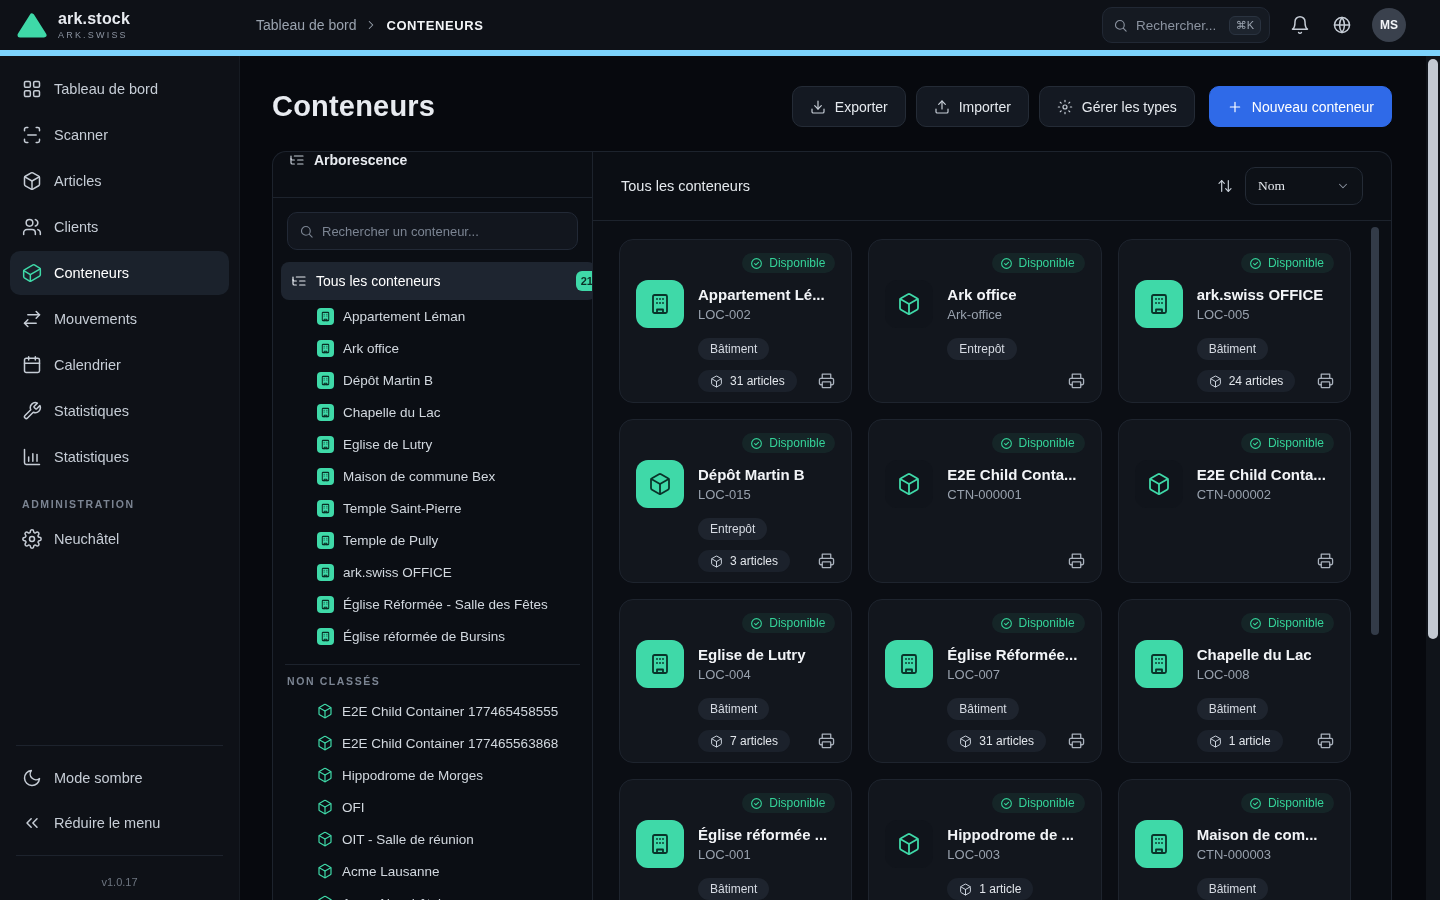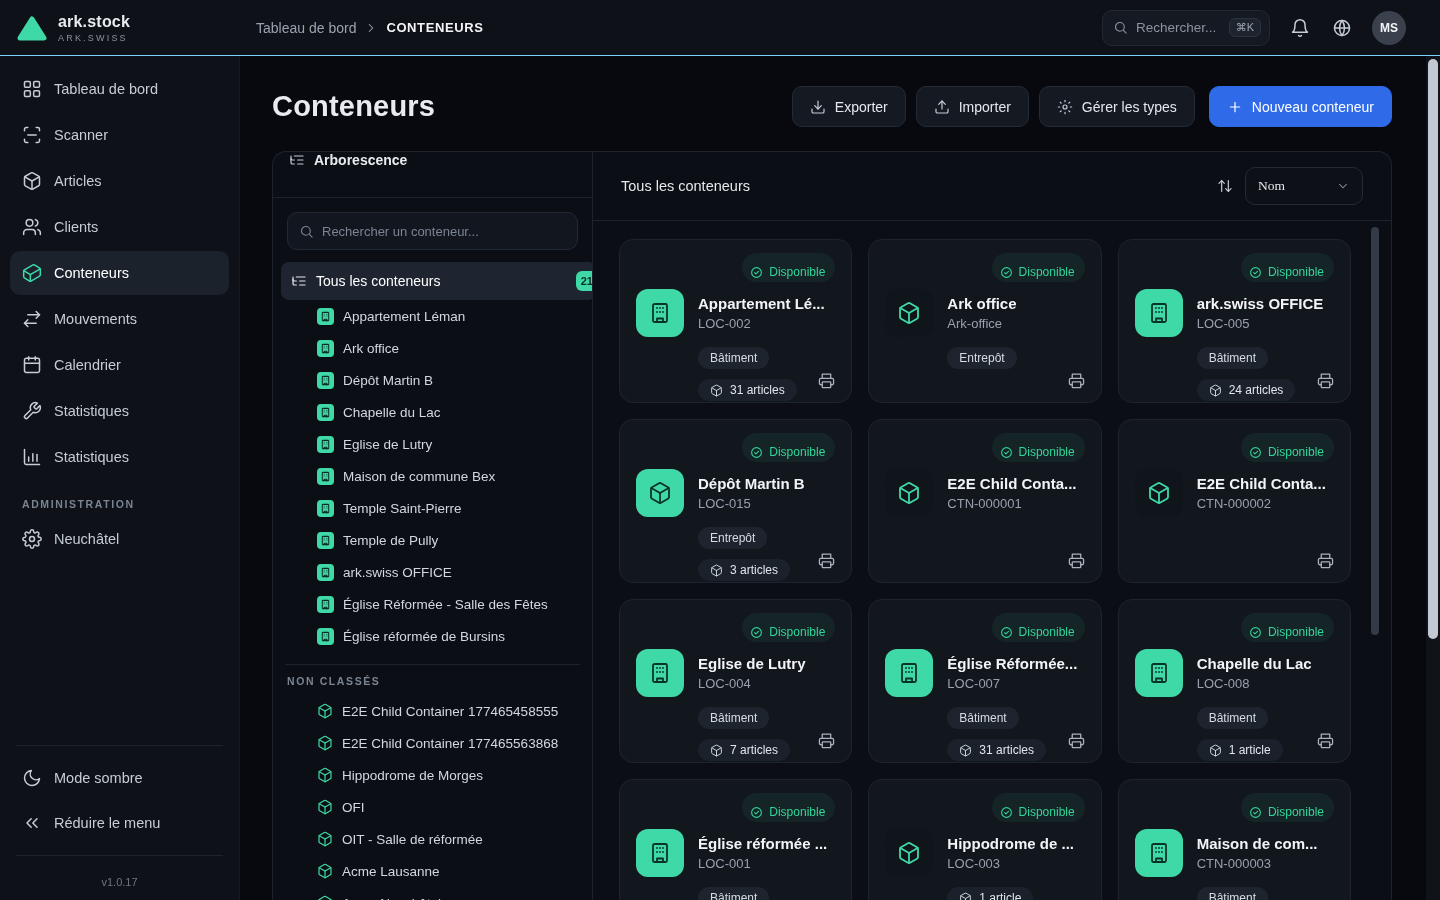--- a/index.html
+++ b/index.html
@@ -8,21 +8,21 @@
     font-family:"Liberation Sans","DejaVu Sans",sans-serif;
     background:#07090e; color:#e8ebf0;
     display:grid; grid-template-rows:56px 844px; grid-template-columns:240px 1200px;
   }
   svg { display:block; }
   .i { stroke:currentColor; fill:none; stroke-width:1.8; stroke-linecap:round; stroke-linejoin:round; }
 
   
   .topbar {
     grid-column:1/3; display:flex; align-items:center;
-    background:#0e1117; border-bottom:1px solid #7dd3fc; padding:8px 16px; position:relative; z-index:5;
+    background:#0e1117; border-bottom:6px solid #7dd3fc; padding:8px 16px; position:relative; z-index:5;
   }
   .brand { display:flex; align-items:center; gap:10px; width:224px; flex:0 0 224px; }
   .brand-name { font-size:16px; font-weight:bold; letter-spacing:.2px; }
   .brand-sub { font-size:9px; letter-spacing:2.2px; color:#8b93a0; margin-top:2px; }
   .breadcrumb { display:flex; align-items:center; gap:8px; margin-left:16px; font-size:14px; color:#9aa3af; }
   .crumb-current { color:#f2f4f7; font-weight:bold; font-size:13px; letter-spacing:.6px; }
   .topbar-right { margin-left:auto; display:flex; align-items:center; gap:18px; padding-right:18px; }
   .search-pill {
     display:flex; align-items:center; gap:8px; width:168px; height:36px; padding:0 8px 0 10px;
     background:#151a22; border:1px solid #212834; border-radius:10px; color:#8b93a0; font-size:13.5px; cursor:pointer;
@@ -116,21 +116,21 @@
   }
   .sort-select .i { width:14px; height:14px; color:#8b93a0; }
   .cards-wrap { position:relative; flex:1; overflow:hidden; padding:18px 40px 0 26px; }
   .cards { display:grid; grid-template-columns:repeat(3,1fr); gap:16px; }
   .card {
     position:relative; height:164px; background:#12161d; border:1px solid #1e242e; border-radius:14px;
     padding:13px 16px; display:flex; flex-direction:column; cursor:pointer;
   }
   .badge-row { display:flex; justify-content:flex-end; }
   .status-badge {
-    display:flex; align-items:center; gap:6px; padding:12px 10px 3px 8px; border-radius:999px;
+    display:flex; align-items:center; gap:6px; padding:3px 10px 3px 8px; border-radius:999px;
     background:rgba(61,219,162,.08); color:var(--green,#34d399); font-size:12px;text-align:right;
   }
   .status-badge .i { width:13px; height:13px; stroke-width:2; }
   .card-head { display:flex; align-items:center; gap:14px; margin-top:7px; }
   .card-icon { width:48px; height:48px; flex:0 0 48px; border-radius:12px; display:flex; align-items:center; justify-content:center; }
   .card-icon .i { width:24px; height:24px; }
   .card.ic-building-filled .card-icon, .card.ic-cube-filled .card-icon { background:var(--teal,#3fd9a8); color:#0a332a; }
   .card.ic-cube-outline .card-icon { background:#10141b; color:var(--teal,#3fd9a8); }
   .card-titles { min-width:0; }
   .card-name { font-size:15px; font-weight:bold; color:#f2f4f7; white-space:nowrap; overflow:hidden; }
@@ -583,21 +583,21 @@
   </li>
 
   <li class="tree-item">
     <span class="uico">
                 <svg class="i" viewBox="0 0 24 24" width="16" height="16">
                   <path d="M21 8a2 2 0 0 0-1-1.73l-7-4a2 2 0 0 0-2 0l-7 4A2 2 0 0 0 3 8v8a2 2 0 0 0 1 1.73l7 4a2 2 0 0 0 2 0l7-4A2 2 0 0 0 21 16Z"></path>
                   <path d="M3.3 7 12 12l8.7-5"></path>
                   <path d="M12 22V12"></path>
                 </svg>
               </span>
-    <span>OIT - Salle de réformée</span>
+    <span>OIT - Salle de réunion</span>
   </li>
 
   <li class="tree-item">
     <span class="uico">
                 <svg class="i" viewBox="0 0 24 24" width="16" height="16">
                   <path d="M21 8a2 2 0 0 0-1-1.73l-7-4a2 2 0 0 0-2 0l-7 4A2 2 0 0 0 3 8v8a2 2 0 0 0 1 1.73l7 4a2 2 0 0 0 2 0l7-4A2 2 0 0 0 21 16Z"></path>
                   <path d="M3.3 7 12 12l8.7-5"></path>
                   <path d="M12 22V12"></path>
                 </svg>
               </span>

